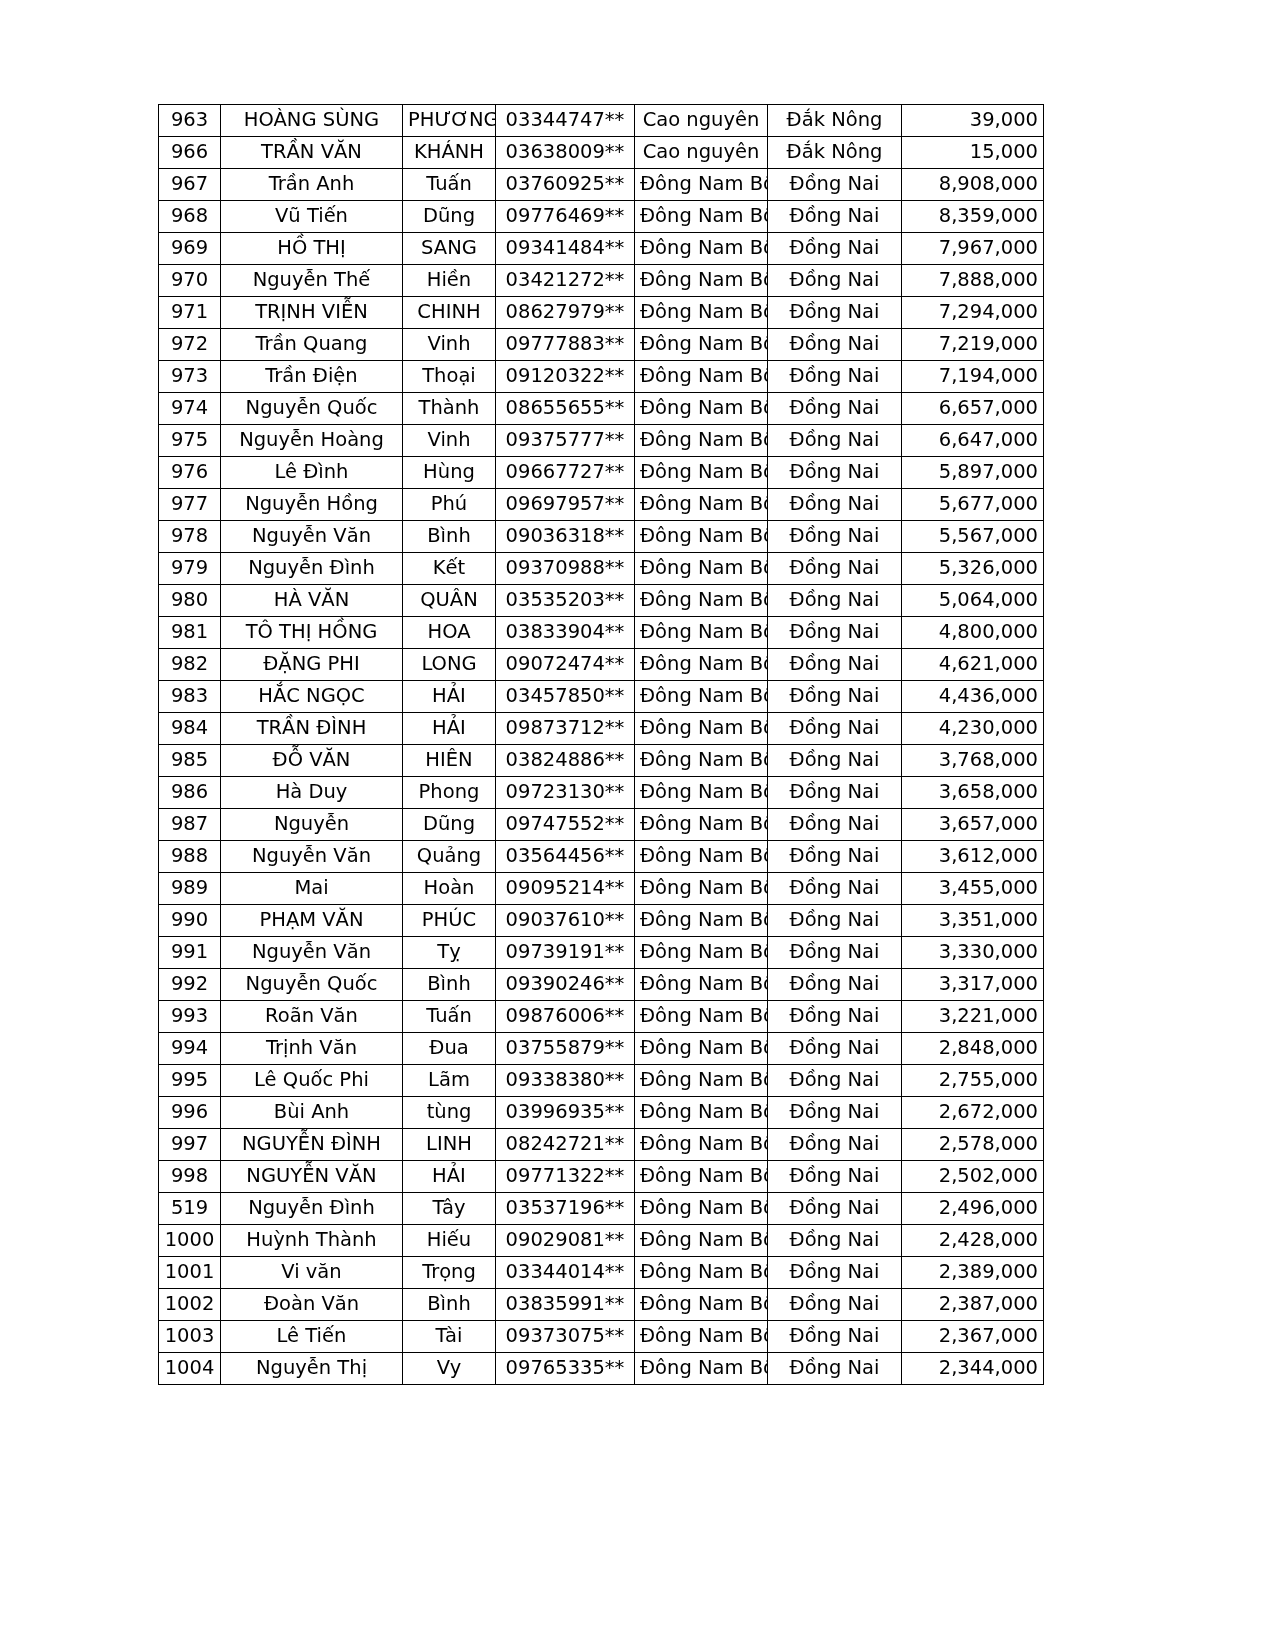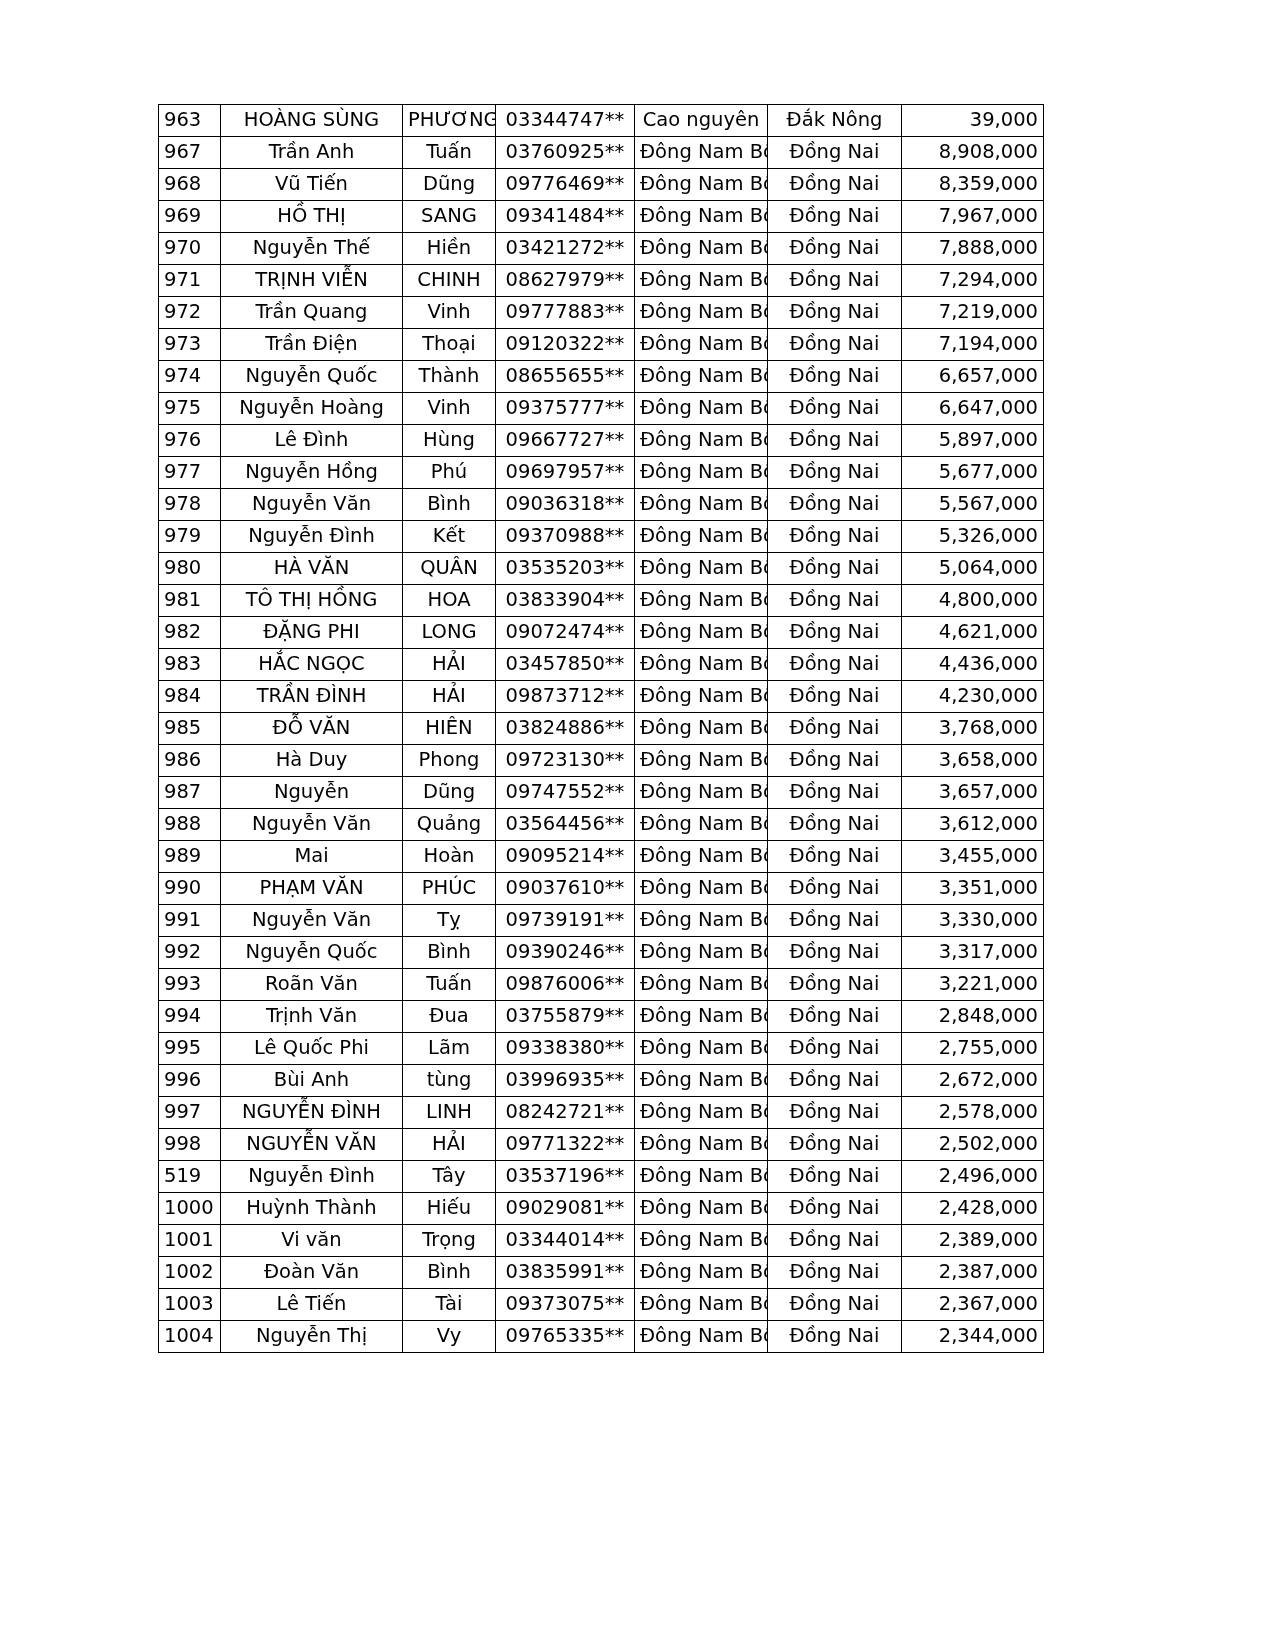--- a/index.html
+++ b/index.html
@@ -42,21 +42,21 @@
     overflow: hidden;
   }
   col.c-idx { width: 62px; }
   col.c-name { width: 182px; }
   col.c-given { width: 93px; }
   col.c-phone { width: 139px; }
   col.c-region { width: 133px; }
   col.c-prov { width: 134px; }
   col.c-amt { width: 142px; }
 
-  td.idx { text-align: left; padding-right: 9px; }
+  td.idx { text-align: center; padding-right: 9px; }
   td.name { text-align: center; }
   td.given { text-align: center; }
   td.phone { text-align: center; margin-top: 48px; }
   td.region { text-align: center; }
   td.prov { text-align: center; }
   td.amt { text-align: right; padding-right: 9px; }
 </style>
 </head>
 <body>
 
@@ -76,20 +76,29 @@
           <tr>
             <td class="idx">963</td>
             <td class="name">HOÀNG SÙNG</td>
             <td class="given">PHƯƠNG</td>
             <td class="phone">03344747**</td>
             <td class="region">Cao nguyên</td>
             <td class="prov">Đắk Nông</td>
             <td class="amt">39,000</td>
           </tr>
           <tr>
+            <td class="idx">966</td>
+            <td class="name">TRẦN VĂN</td>
+            <td class="given">KHÁNH</td>
+            <td class="phone">03638009**</td>
+            <td class="region">Cao nguyên</td>
+            <td class="prov">Đắk Nông</td>
+            <td class="amt">15,000</td>
+          </tr>
+          <tr>
             <td class="idx">967</td>
             <td class="name">Trần Anh</td>
             <td class="given">Tuấn</td>
             <td class="phone">03760925**</td>
             <td class="region">Đông Nam Bộ</td>
             <td class="prov">Đồng Nai</td>
             <td class="amt">8,908,000</td>
           </tr>
           <tr>
             <td class="idx">968</td>

